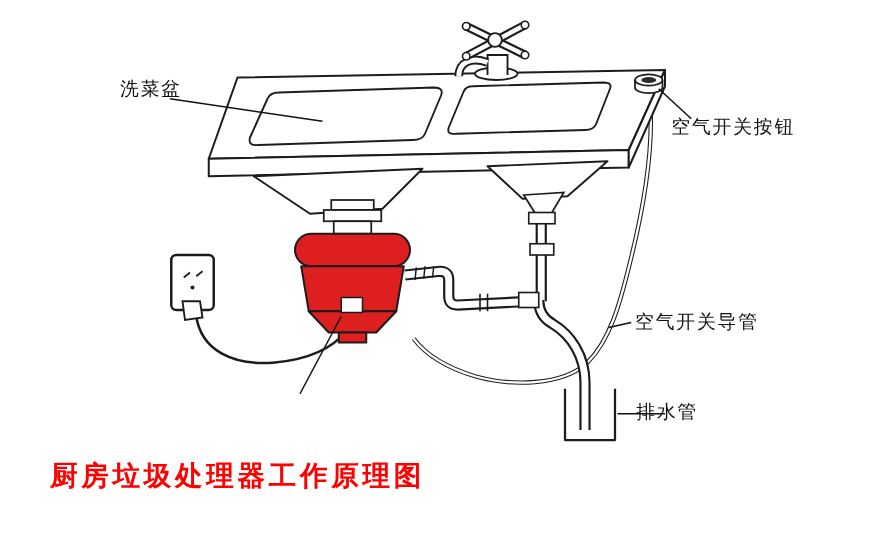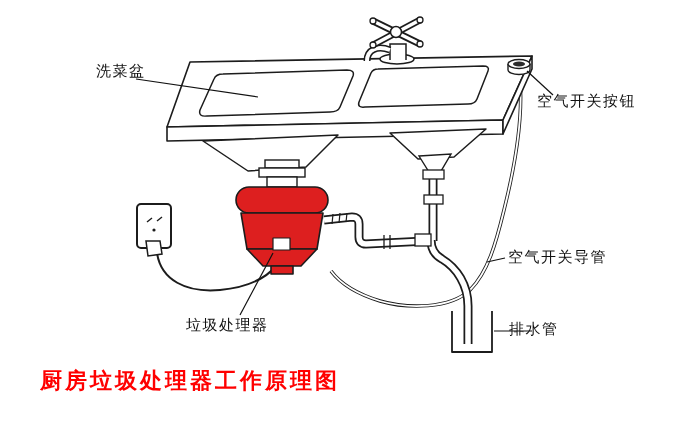--- a/index.html
+++ b/index.html
@@ -130,17 +130,16 @@
   </svg>
 
   <div class="label" style="left:56px;top:64px">洗菜盆</div>
 
   <div class="label" style="left:497px;top:94px">空气开关按钮</div>
 
   <div class="label" style="left:468px;top:250px">空气开关导管</div>
 
   <div class="label" style="left:469px;top:322px">排水管</div>
 
-  <div class="label" style="left:146px;top:318px">垃圾处理器</div>
 
   <div class="title">厨房垃圾处理器工作原理图</div>
 
 </div>
 
 </body></html>

